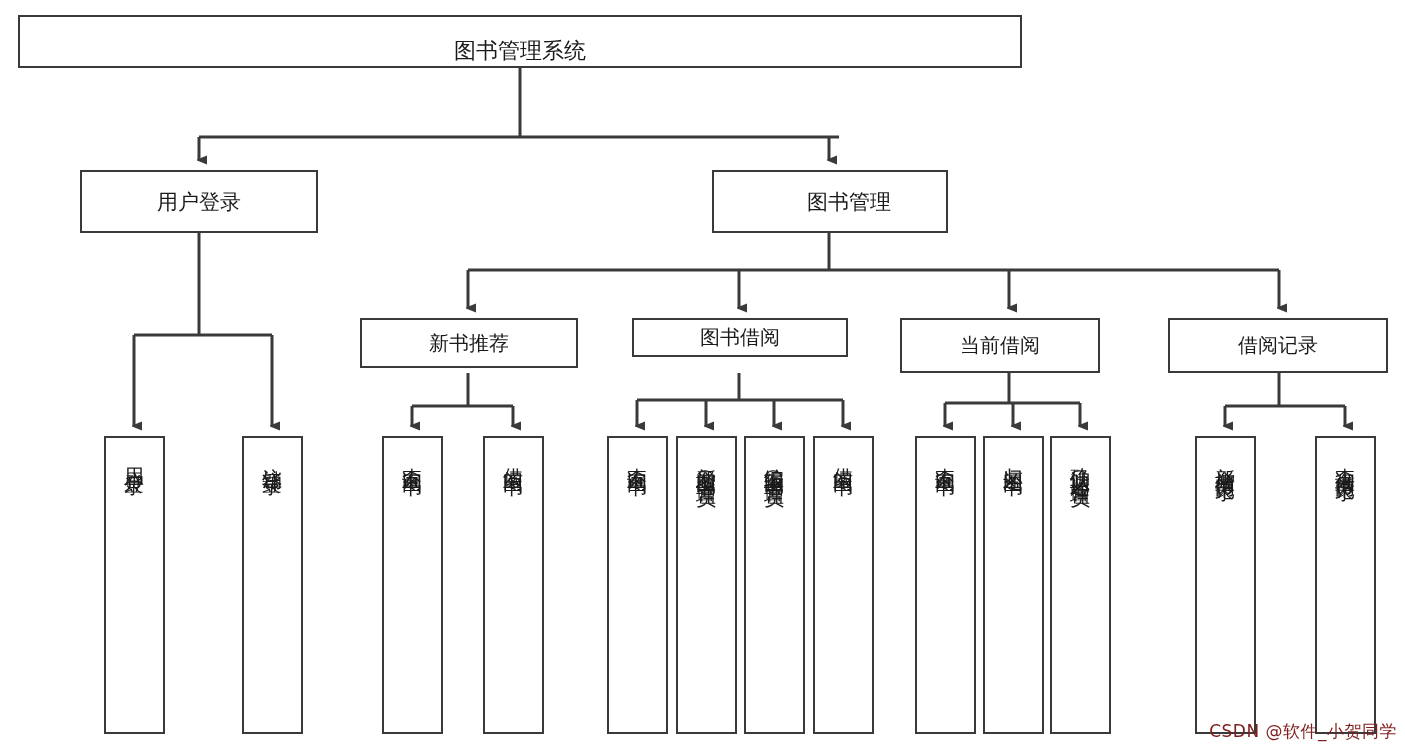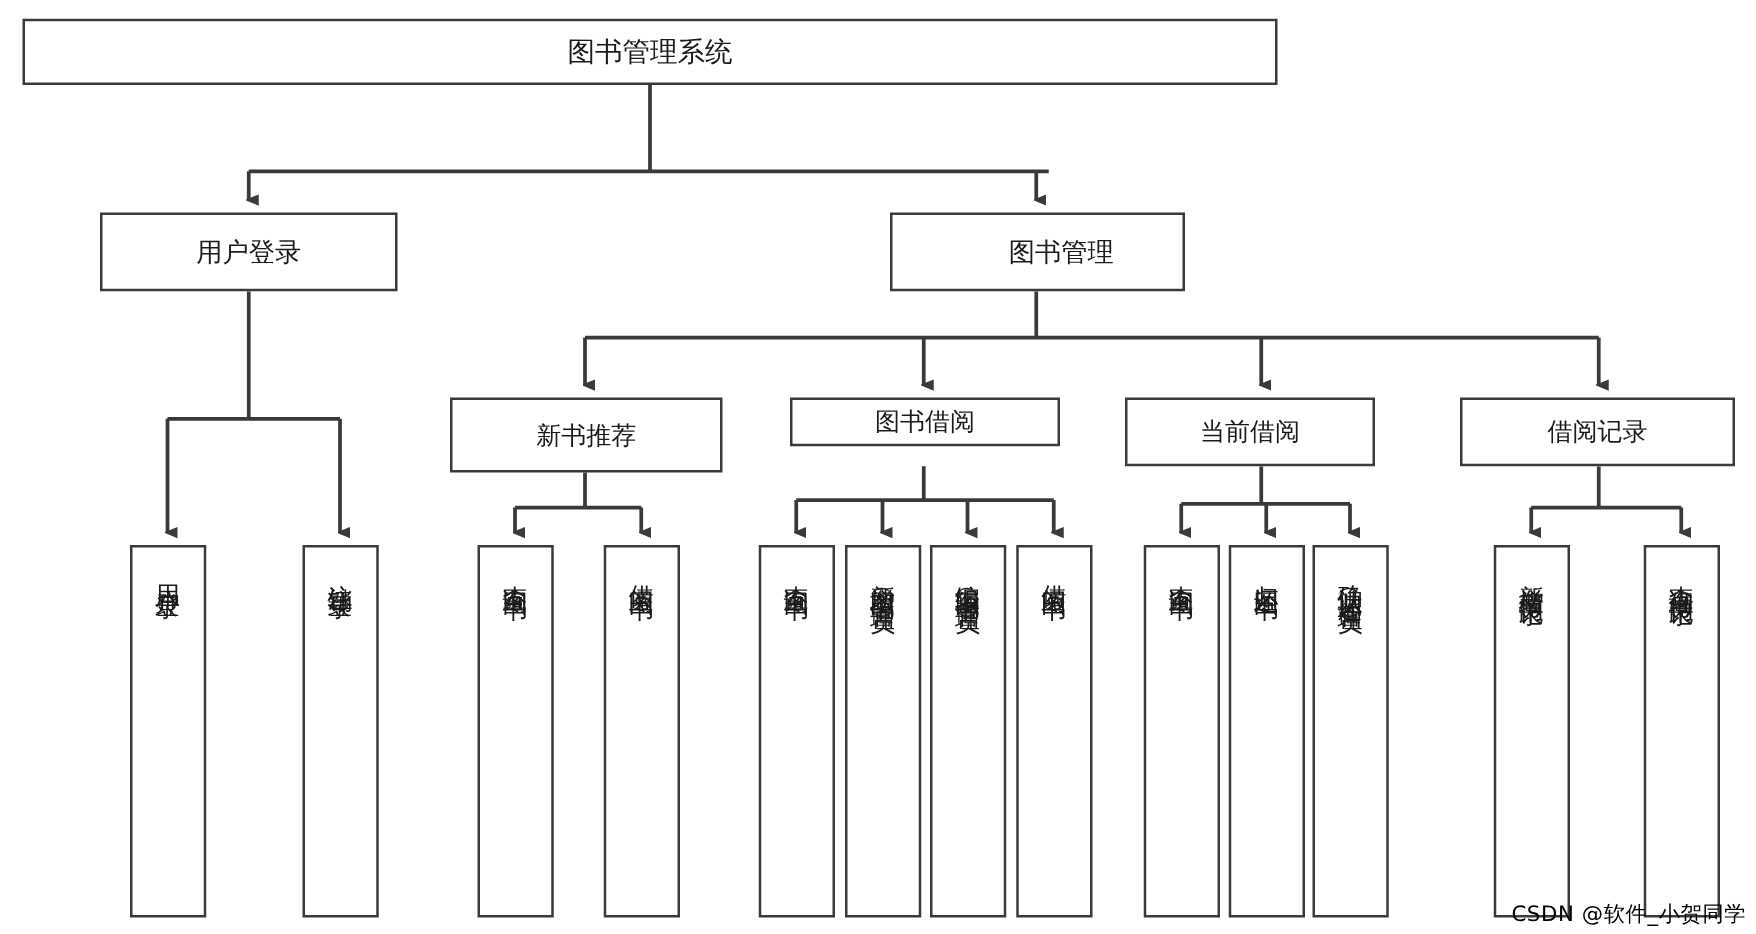--- a/index.html
+++ b/index.html
@@ -55,21 +55,21 @@
     text-orientation: upright;
     letter-spacing: 3px;
     line-height: 1;
     white-space: nowrap;
   }
   #watermark {
     position: absolute;
     right: 8px;
     bottom: 4px;
     font-size: 17px;
-    color: #000000;
+    color: #7f1d1d;
     letter-spacing: 0.5px;
     white-space: nowrap;
   }
 </style>
 </head>
 <body>
 
 <div id="canvas">
 
   <svg id="wires" viewBox="0 0 1405 747">
@@ -115,32 +115,32 @@
       <path d="M1013,403 L1013,426" marker-end="url(#arrow)"></path>
       <path d="M1080,403 L1080,426" marker-end="url(#arrow)"></path>
 
       <path d="M1279,373 L1279,406"></path>
       <path d="M1225,406 L1345,406"></path>
       <path d="M1225,406 L1225,426" marker-end="url(#arrow)"></path>
       <path d="M1345,406 L1345,426" marker-end="url(#arrow)"></path>
     </g>
   </svg>
 
-  <div class="node root" style="left:18px; top:15px; width:1004px; height:53px;">
+  <div class="node root" style="left:18px; top:15px; width:1004px; height:53px;align-items:flex-end;">
     <span>图书管理系统</span>
   </div>
 
   <div class="node lvl2" style="left:80px; top:170px; width:238px; height:63px;">
     <span>用户登录</span>
   </div>
   <div class="node lvl2" style="left:712px; top:170px; width:236px; height:63px;padding-left:38px;">
     <span>图书管理</span>
   </div>
 
-  <div class="node lvl3" style="left:360px; top:318px; width:218px; height:60px;">
+  <div class="node lvl3" style="left:360px; top:318px; width:218px; height:50px;">
     <span>新书推荐</span>
   </div>
   <div class="node lvl3" style="left:632px; top:318px; width:216px; height:39px;">
     <span>图书借阅</span>
   </div>
   <div class="node lvl3" style="left:900px; top:318px; width:200px; height:55px;">
     <span>当前借阅</span>
   </div>
   <div class="node lvl3" style="left:1168px; top:318px; width:220px; height:55px;font-family:Liberation Serif, serif;">
     <span>借阅记录</span>

